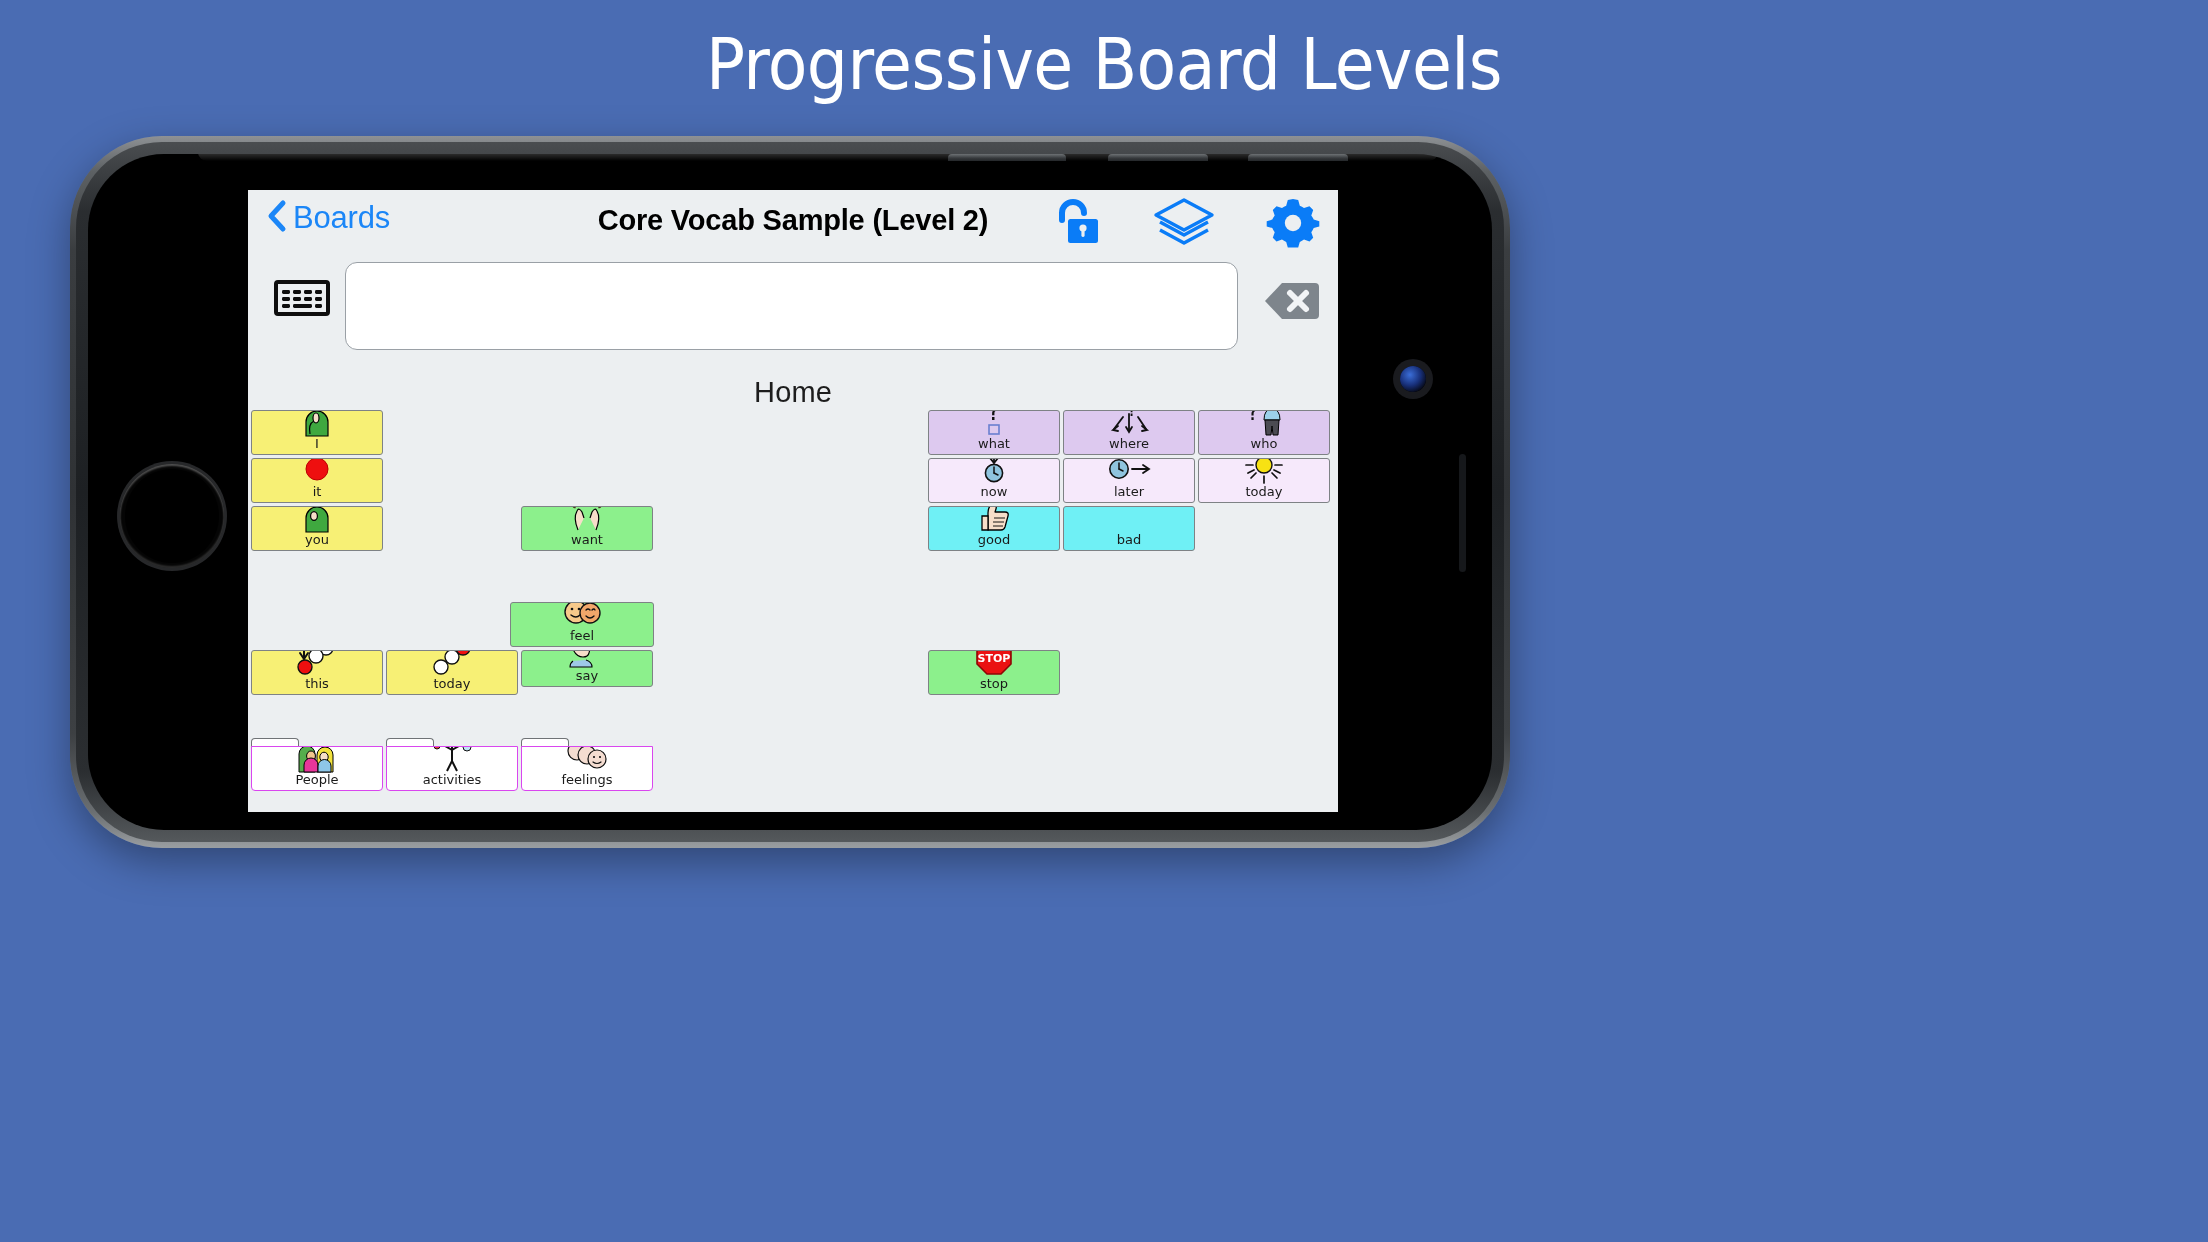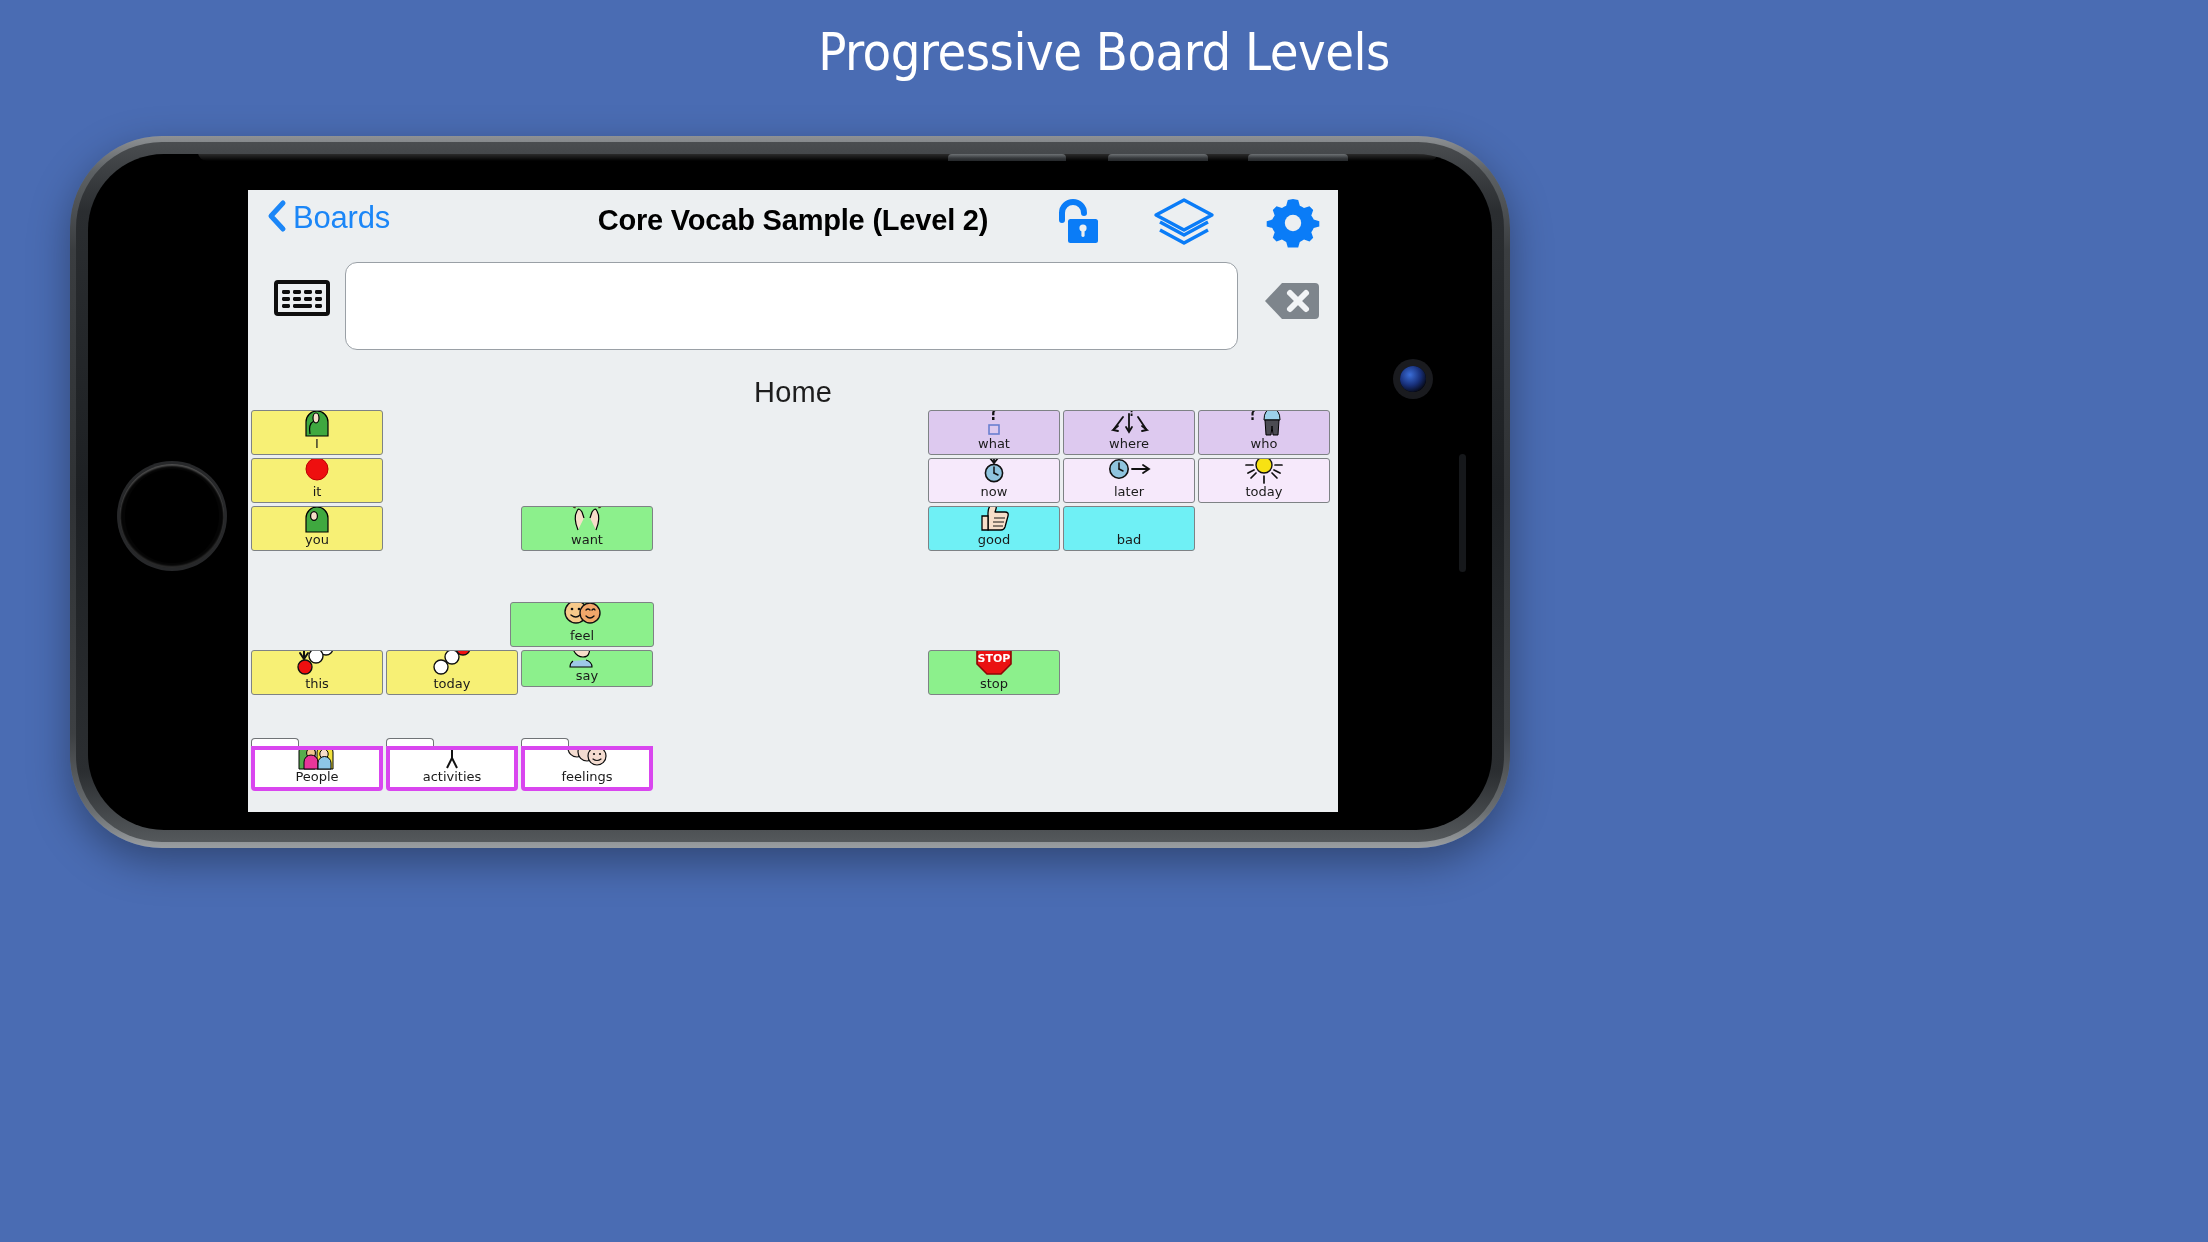--- a/index.html
+++ b/index.html
@@ -7,21 +7,21 @@
   body {
     background:#4a6cb3;
     font-family:"Liberation Sans", sans-serif;
     position:relative;
   }
 
   
   #page-title {
     position:absolute; top:22px; left:0; width:2208px;
     text-align:center;
-    font-size:52px;
+    font-size:72px;
     font-weight:400;
     letter-spacing:-0.5px;
     color:#ffffff;
     font-family:"DejaVu Sans Condensed","Liberation Sans", sans-serif;
   }
 
   
   #phone {
     position:absolute;
     left:70px; top:136px;
@@ -162,21 +162,21 @@
     width:100%;
     padding-top:3px;
   }
   .cell .label {
     font-size:13px; line-height:15px; color:#1a1a1a;
     padding-bottom:3px;
     font-family:"DejaVu Sans","Liberation Sans", sans-serif;
   }
   .cell.folder {
     background:#ffffff;
-    border:4px solid #d946ef;
+    border:1px solid #d946ef;
     border-radius:0 0 4px 4px;
   }
   .folder-tab {
     position:absolute;
     height:9px;
     background:#ffffff;
     border:1px solid #6f7376;
     border-bottom:none;
     border-radius:4px 4px 0 0;
   }

